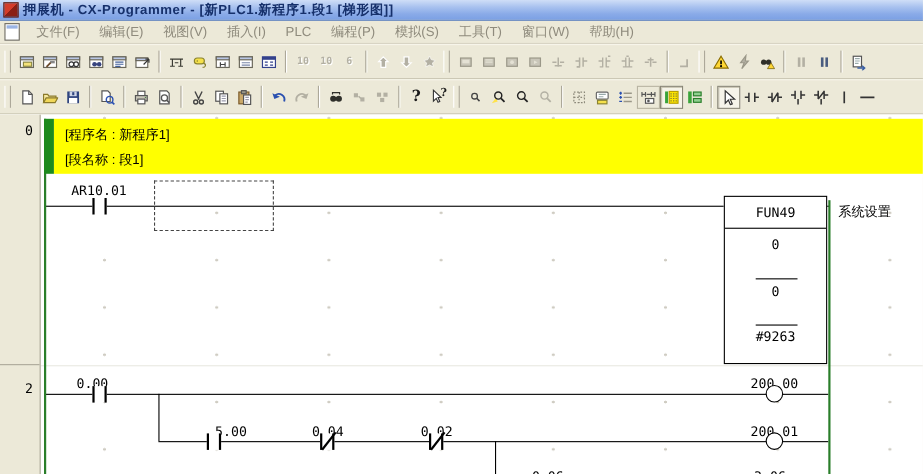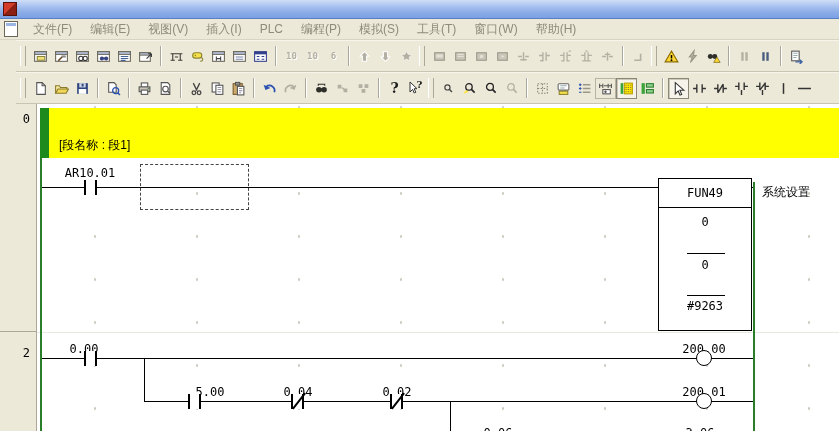--- a/index.html
+++ b/index.html
@@ -13,21 +13,21 @@
     border:1px solid #5a1208;flex:0 0 12px;}
   .title{font-size:12px;font-weight:bold;color:#16306b;white-space:nowrap;letter-spacing:.5px;}
   
   .menubar{height:20px;flex:0 0 20px;display:flex;align-items:center;background:#ece9d8;
     border-bottom:1px solid #d8d4c4;padding-left:2px;text-align:right;}
   .docicon{width:12px;height:14px;background:#fff;border:1px solid #6a675a;margin:0 6px 0 2px;position:relative;}
   .docicon:before{content:"";position:absolute;left:1px;top:1px;right:1px;height:3px;background:#9ab4e4;}
   .mitem{font-size:12px;color:#8f8b7d;padding:2px 9px;white-space:nowrap;}
   
   .tb{height:30px;flex:0 0 30px;display:flex;align-items:center;background:#ece9d8;
-      border-top:1px solid #f7f5ea;border-bottom:1px solid #c9c5b2;padding:0 2px;margin-left:16px;}
+      border-top:1px solid #f7f5ea;border-bottom:1px solid #c9c5b2;padding:0 2px;}
   .grip{width:4px;height:20px;margin:0 4px 0 2px;border-left:1px solid #fff;border-right:1px solid #aca899;flex:0 0 4px;}
   .sep{width:0;height:20px;margin:0 4px;border-left:1px solid #aca899;border-right:1px solid #fff;flex:0 0 0;}
   .b{width:21px;height:21px;flex:0 0 21px;display:flex;align-items:center;justify-content:center;
      border:1px solid transparent;box-sizing:border-box;}
   .b.pressed{border:1px solid #8a8778;background:#f6f4ea;box-shadow:inset 1px 1px 0 #cdc9b8;}
   .b.flat{border:1px solid #b8b4a2;}
   .b svg{display:block;}
   .radix{font-family:"DejaVu Sans Mono",monospace;font-size:9px;font-weight:bold;color:#b3b0a3;
     text-shadow:1px 1px 0 #fff;line-height:9px;text-align:center;}
   .qmark{font-family:"DejaVu Serif",serif;font-size:14px;font-weight:bold;color:#1a1a1a;line-height:14px;}
@@ -65,20 +65,21 @@
   .comment{position:absolute;font-size:12px;color:#000;white-space:nowrap;z-index:3;
     font-family:"Liberation Sans",sans-serif;text-align:center;}
 </style>
 </head>
 <body>
 
 <div class="win">
 
   <div class="titlebar">
     <span class="appicon"></span>
+    <span class="title">押展机 - CX-Programmer - [新PLC1.新程序1.段1 [梯形图]]</span>
   </div>
 
   <div class="menubar">
     <span class="docicon"></span>
     <span class="mitem">文件(F)</span>
     <span class="mitem">编辑(E)</span>
     <span class="mitem">视图(V)</span>
     <span class="mitem">插入(I)</span>
     <span class="mitem">PLC</span>
     <span class="mitem">编程(P)</span>
@@ -526,20 +527,21 @@
       <span class="mdiv" style="top:227px"></span>
     </div>
     <div class="rowdiv" style="top:228px"></div>
 
     <div class="bus" style="left:40px;top:4px;bottom:0"></div>
 
     <div class="bus" style="left:753px;top:78px;height:255px"></div>
 
     <div class="bgreen" style="left:40px;top:4px;width:9px;height:50px"></div>
     <div class="byellow" style="left:49px;top:4px;right:0;height:50px">
+      <span class="bannertext" style="left:10px;top:6px">[程序名 : 新程序1]</span>
       <span class="bannertext" style="left:10px;top:29px">[段名称 : 段1]</span>
     </div>
 
     <div class="w" style="left:40px;top:83px;width:618px"></div>
     <div class="w" style="left:751px;top:83px;width:3px"></div>
     <span class="addr" style="left:50px;top:62px;width:80px">AR10.01</span>
     <div class="contact" style="left:84px;top:76px"></div>
     <div class="marquee" style="left:140px;top:60px;width:107px;height:44px"></div>
 
     <div class="fblock" style="left:658px;top:74px;width:94px;height:153px">

